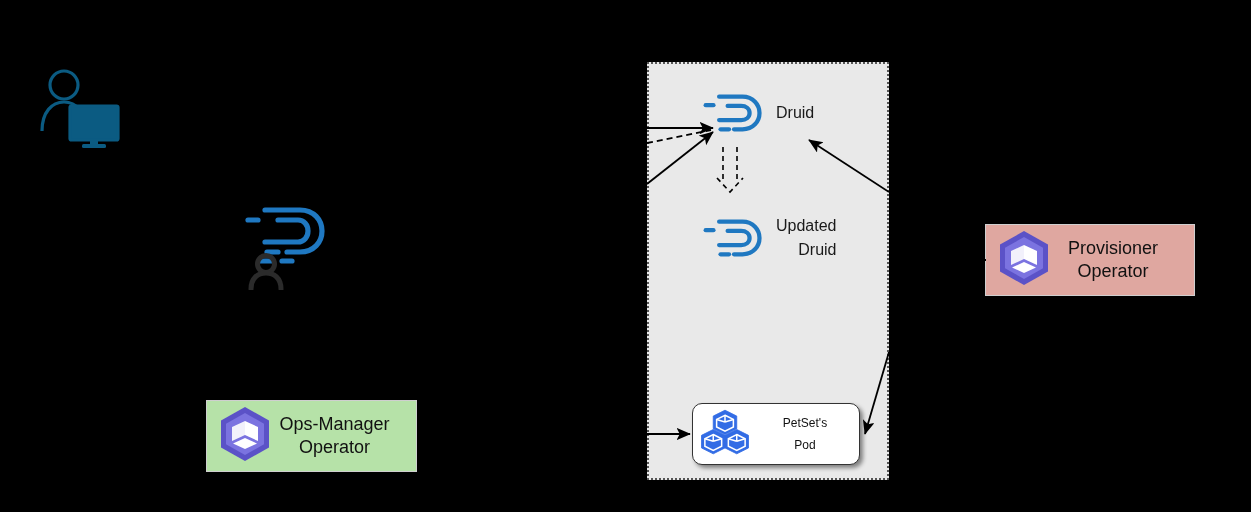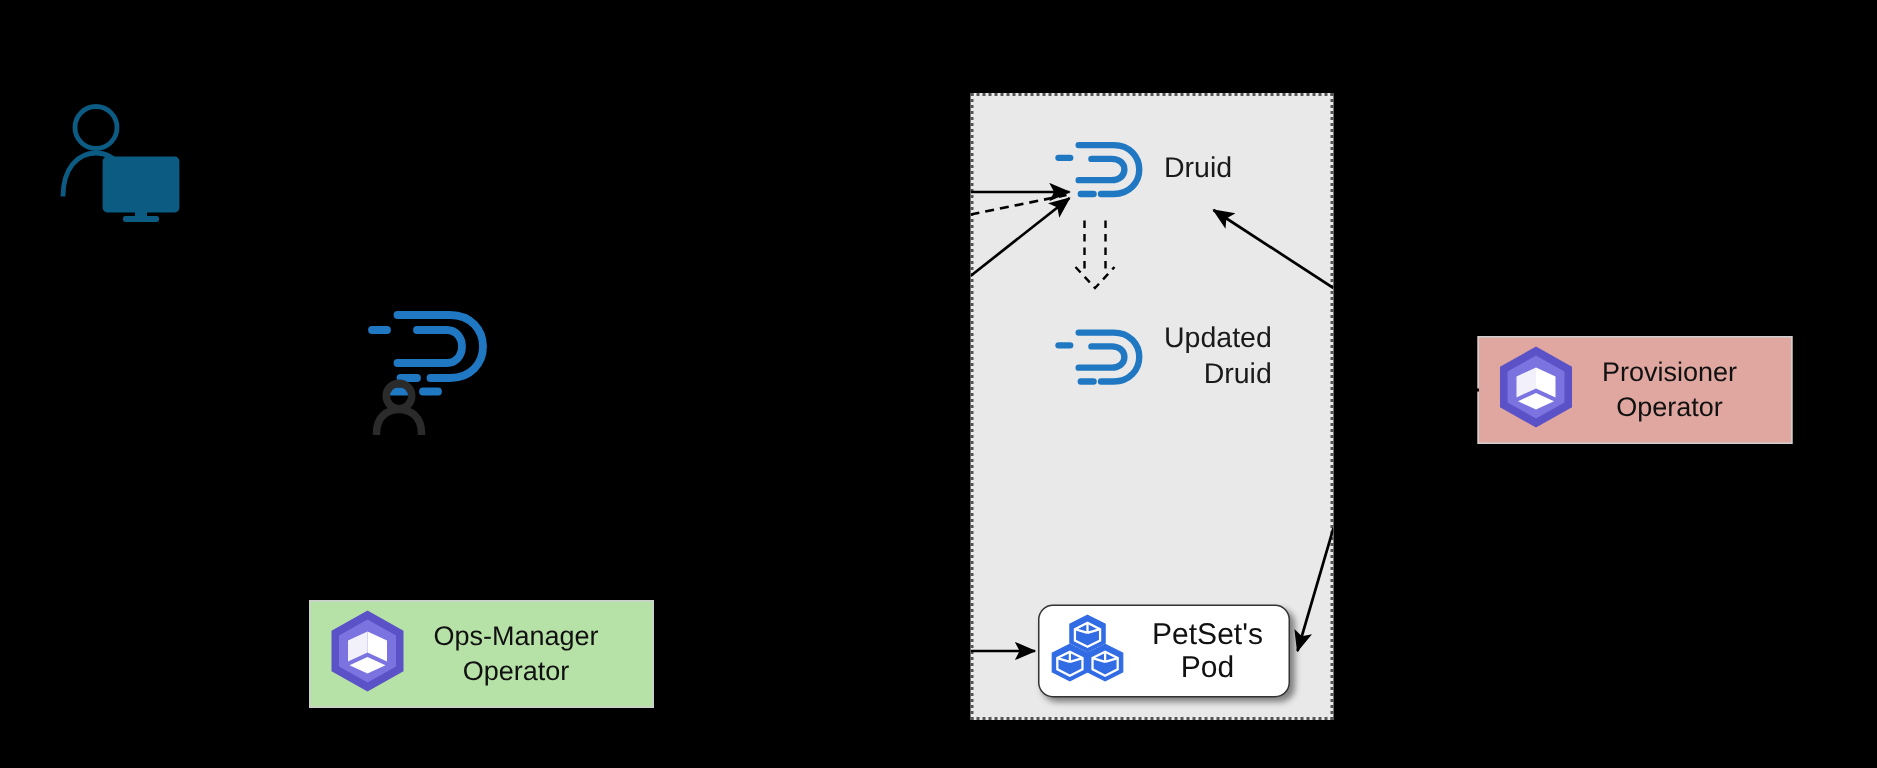--- a/index.html
+++ b/index.html
@@ -55,21 +55,21 @@
     color: #111111;
     font-size: 18px;
     line-height: 23px;
     white-space: pre-line;
     padding-right: 20px;
   }
 
   #ops-manager-operator {
     left: 206px;
     top: 400px;
-    width: 230px;
+    width: 211px;
     height: 72px;
     background: #b6e2a8;
   }
   #provisioner-operator {
     left: 985px;
     top: 224px;
     width: 210px;
     height: 72px;
     background: #dfa7a0;
   }
@@ -86,31 +86,31 @@
     box-shadow: 3px 3px 4px rgba(0,0,0,0.45);
     display: flex;
     align-items: center;
     box-sizing: border-box;
   }
   #petset-pod .pod-icon { flex: 0 0 auto; margin-left: 6px; }
   #petset-pod .pod-label {
     flex: 1 1 auto;
     text-align: center;
     color: #111111;
-    font-size: 20px;
+    font-size: 12px;
     line-height: 22px;
     white-space: pre-line;
   }
 
   
   .druid-entry { display: flex; align-items: center; }
   .druid-entry .druid-text {
     margin-left: 8px;
     color: #1a1a1a;
-    font-size: 19px;
+    font-size: 16px;
     line-height: 24px;
     white-space: pre-line;
   }
   #druid-item { left: 700px; top: 88px; }
   #updated-druid-item { left: 700px; top: 213px; text-align: right; }
 
   
   #user-workstation { left: 38px; top: 68px; }
   #druid-crd-actor  { left: 240px; top: 198px; }
 </style>

